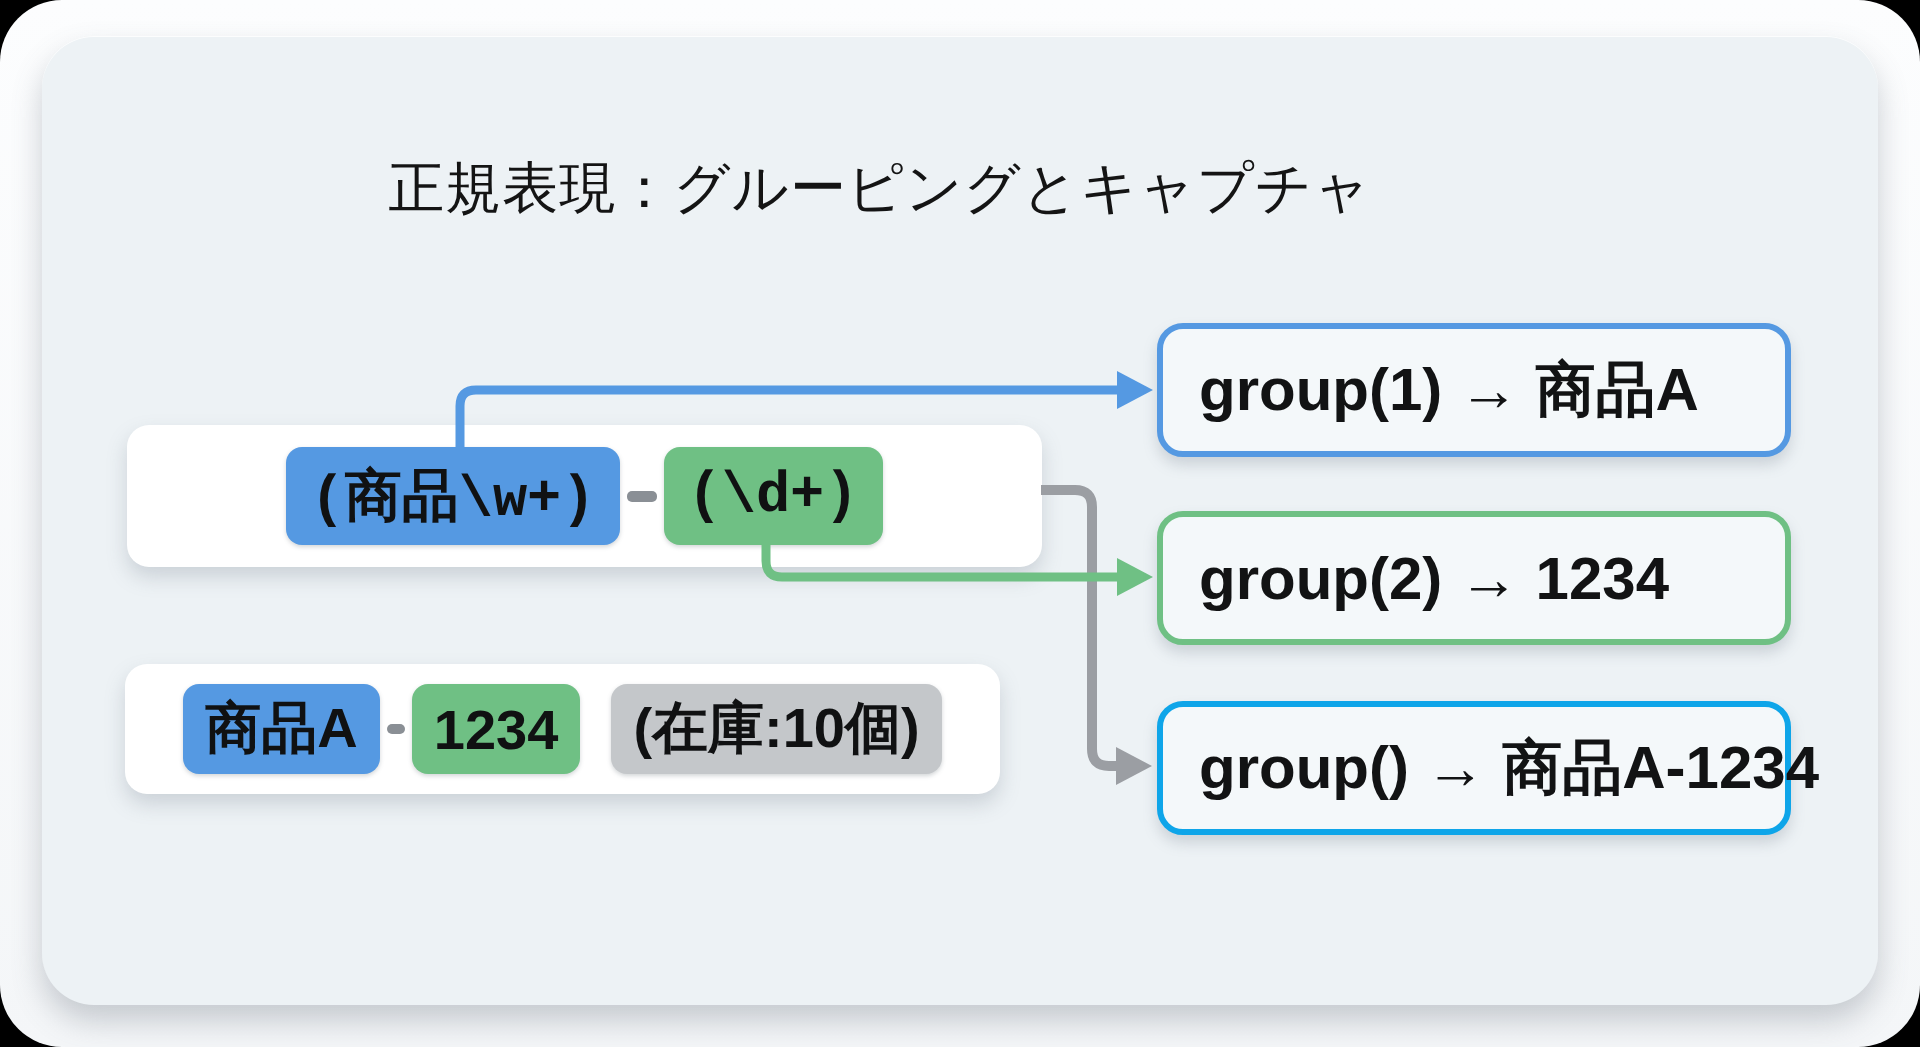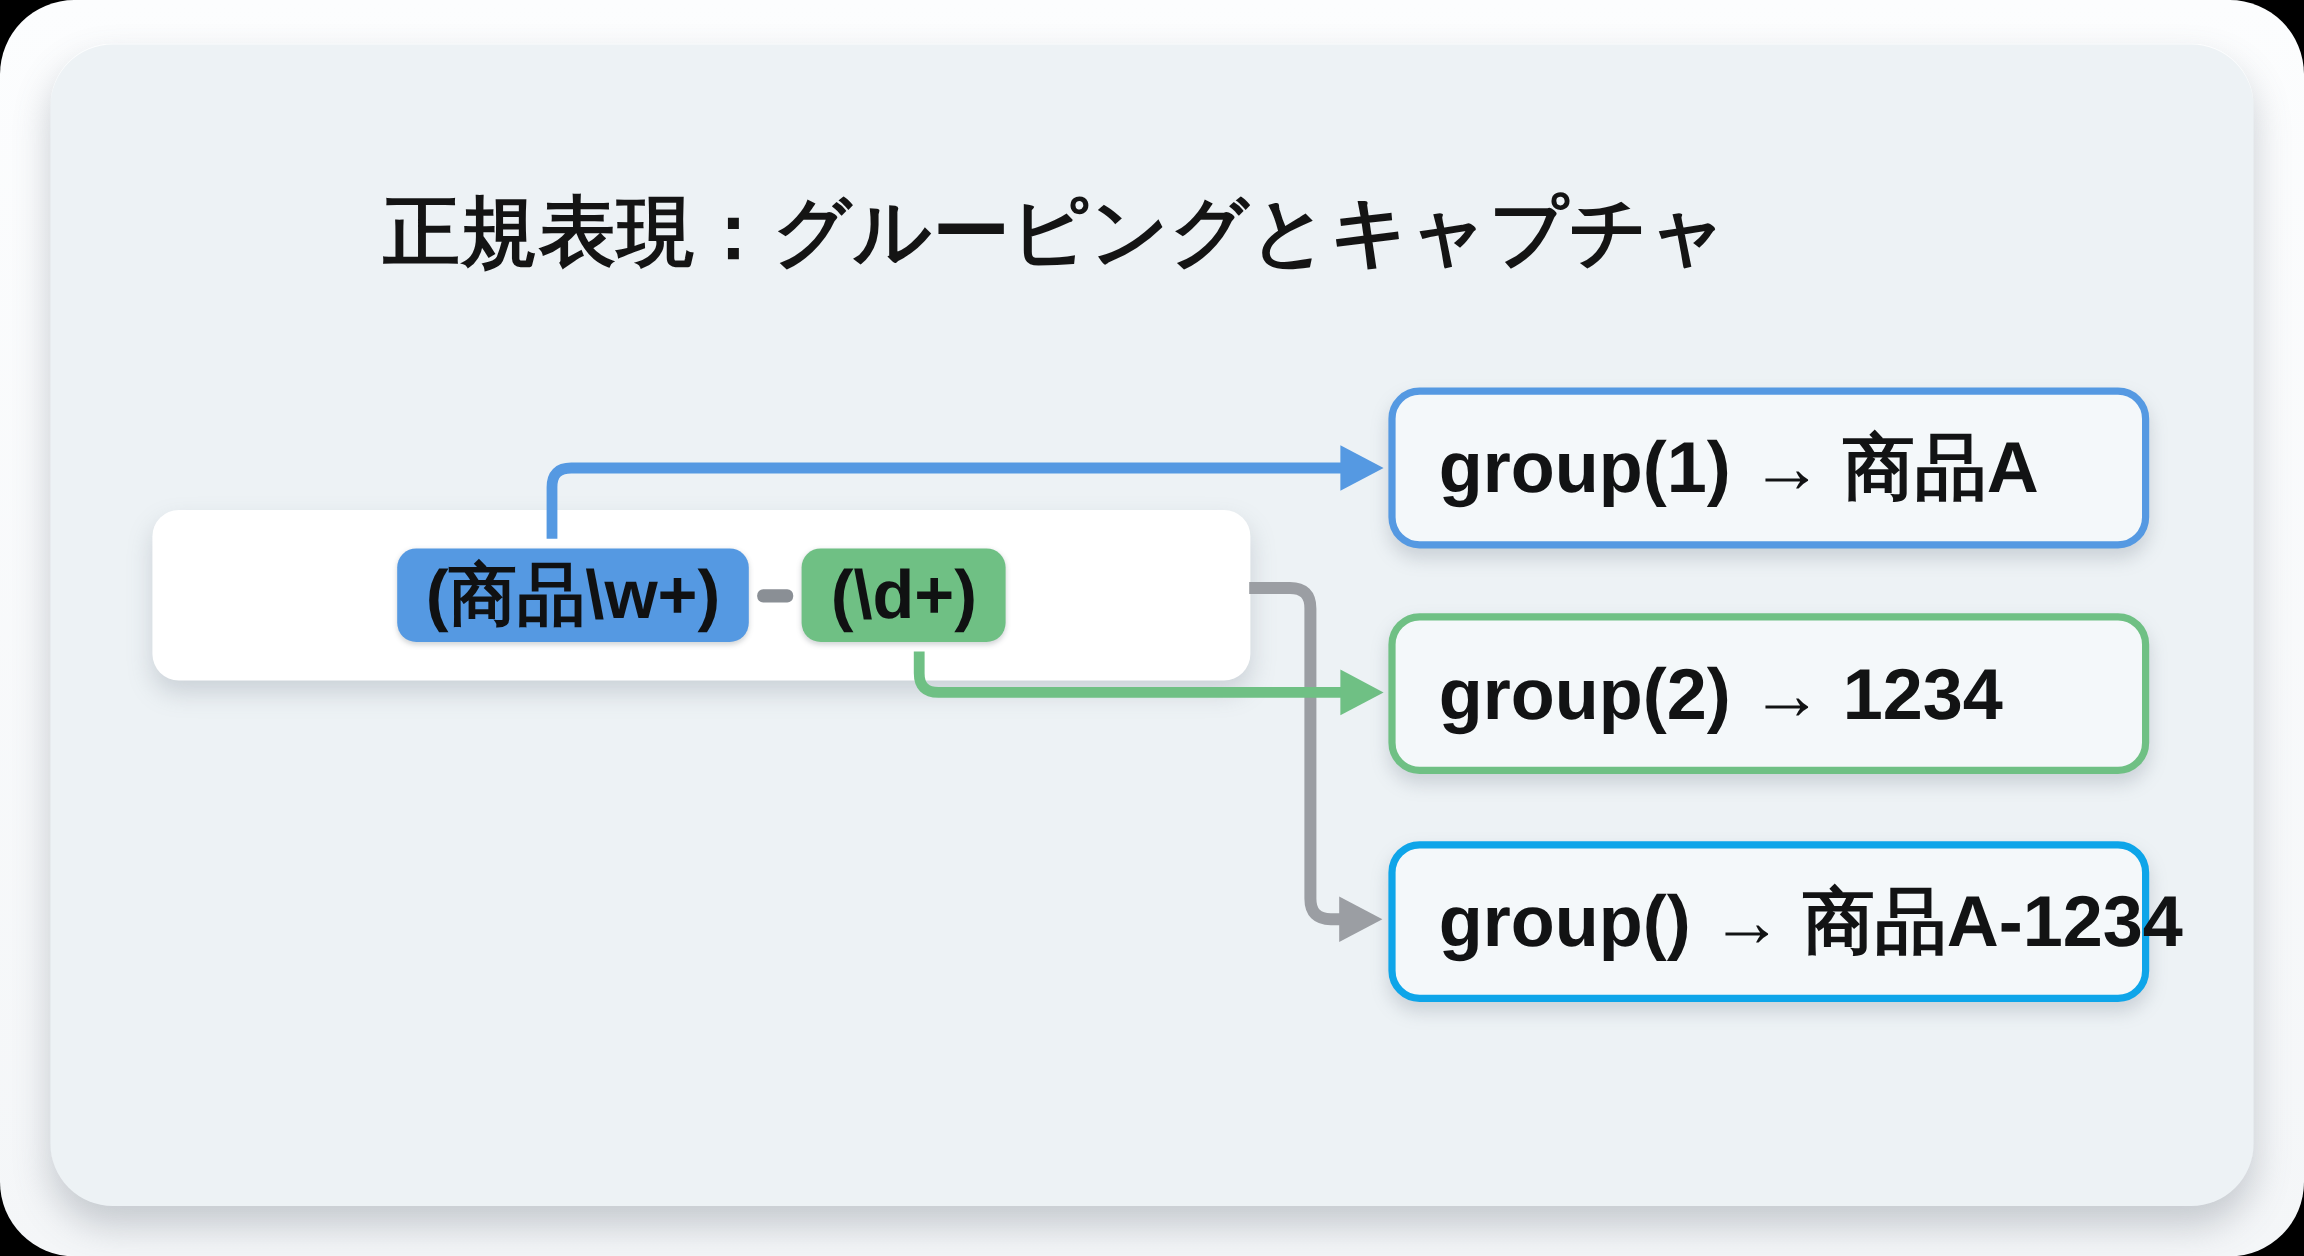--- a/index.html
+++ b/index.html
@@ -12,35 +12,35 @@
     background:linear-gradient(180deg,#fcfdfe 0%,#f4f6f8 100%);
   }
   .inner-card{
     position:absolute;left:42px;top:36px;right:42px;bottom:42px;
     border-radius:52px;background:#edf2f5;
     box-shadow:0 16px 30px rgba(90,100,112,.30), inset 0 1px 0 rgba(255,255,255,.8);
   }
   .page-title{
     position:absolute;left:150px;top:96px;width:1460px;height:110px;
     display:flex;align-items:center;justify-content:center;
-    font-size:64px;font-weight:700;color:#141414;letter-spacing:1px;white-space:nowrap;
+    font-size:56px;font-weight:400;color:#141414;letter-spacing:1px;white-space:nowrap;
   }
   .white-box{
     position:absolute;background:#ffffff;border-radius:22px;
     box-shadow:0 10px 20px rgba(125,135,148,.30);
     display:flex;align-items:center;justify-content:center;
   }
   .pattern-box{left:127px;top:425px;width:915px;height:142px;gap:7px;}
   .sample-box{left:125px;top:664px;width:875px;height:130px;gap:7px;}
   .chip{
     display:flex;align-items:center;justify-content:center;
     border-radius:16px;font-weight:800;color:#101112;white-space:nowrap;
     box-shadow:0 2px 4px rgba(80,90,100,.25);
   }
-  .chip.pat{height:78px;font-size:57px;padding:0 24px;}
+  .chip.pat{height:98px;font-size:57px;padding:0 24px;font-family:Liberation Mono, monospace;}
   .chip.smp{height:90px;font-size:56px;padding:0 22px;}
   .chip-blue{background:#5599e2;}
   .chip-green{background:#6fc084;}
   .chip-gray{background:#c4c7ca;}
   .dash{background:#8a8f95;border-radius:5px;}
   .dash.pat{width:30px;height:11px;}
   .dash.smp{width:18px;height:10px;}
   .smp-gray{margin-left:24px;}
   .connectors{position:absolute;inset:0;pointer-events:none;}
   .result-box{
@@ -63,20 +63,26 @@
   <div class="inner-card"></div>
 
   <h1 class="page-title">正規表現：グルーピングとキャプチャ</h1>
 
   <div class="white-box pattern-box">
     <div class="chip pat chip-blue">(商品\w+)</div>
     <div class="dash pat"></div>
     <div class="chip pat chip-green">(\d+)</div>
   </div>
 
+  <div class="white-box sample-box">
+    <div class="chip smp chip-blue">商品A</div>
+    <div class="dash smp"></div>
+    <div class="chip smp chip-green">1234</div>
+    <div class="chip smp chip-gray smp-gray">(在庫:10個)</div>
+  </div>
 
   <svg class="connectors" width="1920" height="1047" viewBox="0 0 1920 1047">
 
     <path d="M1041,490 H1075 Q1092,490 1092,507 V749 Q1092,766 1109,766 H1118" fill="none" stroke="#9b9ea3" stroke-width="10"></path>
     <polygon points="1116,747 1152,766 1116,785" fill="#9b9ea3"></polygon>
 
     <path d="M460,449 V406 Q460,390 476,390 H1118" fill="none" stroke="#5599e2" stroke-width="9"></path>
     <polygon points="1117,371 1153,390 1117,409" fill="#5599e2"></polygon>
 
     <path d="M766,543 V561 Q766,577 782,577 H1118" fill="none" stroke="#6fc084" stroke-width="9"></path>

